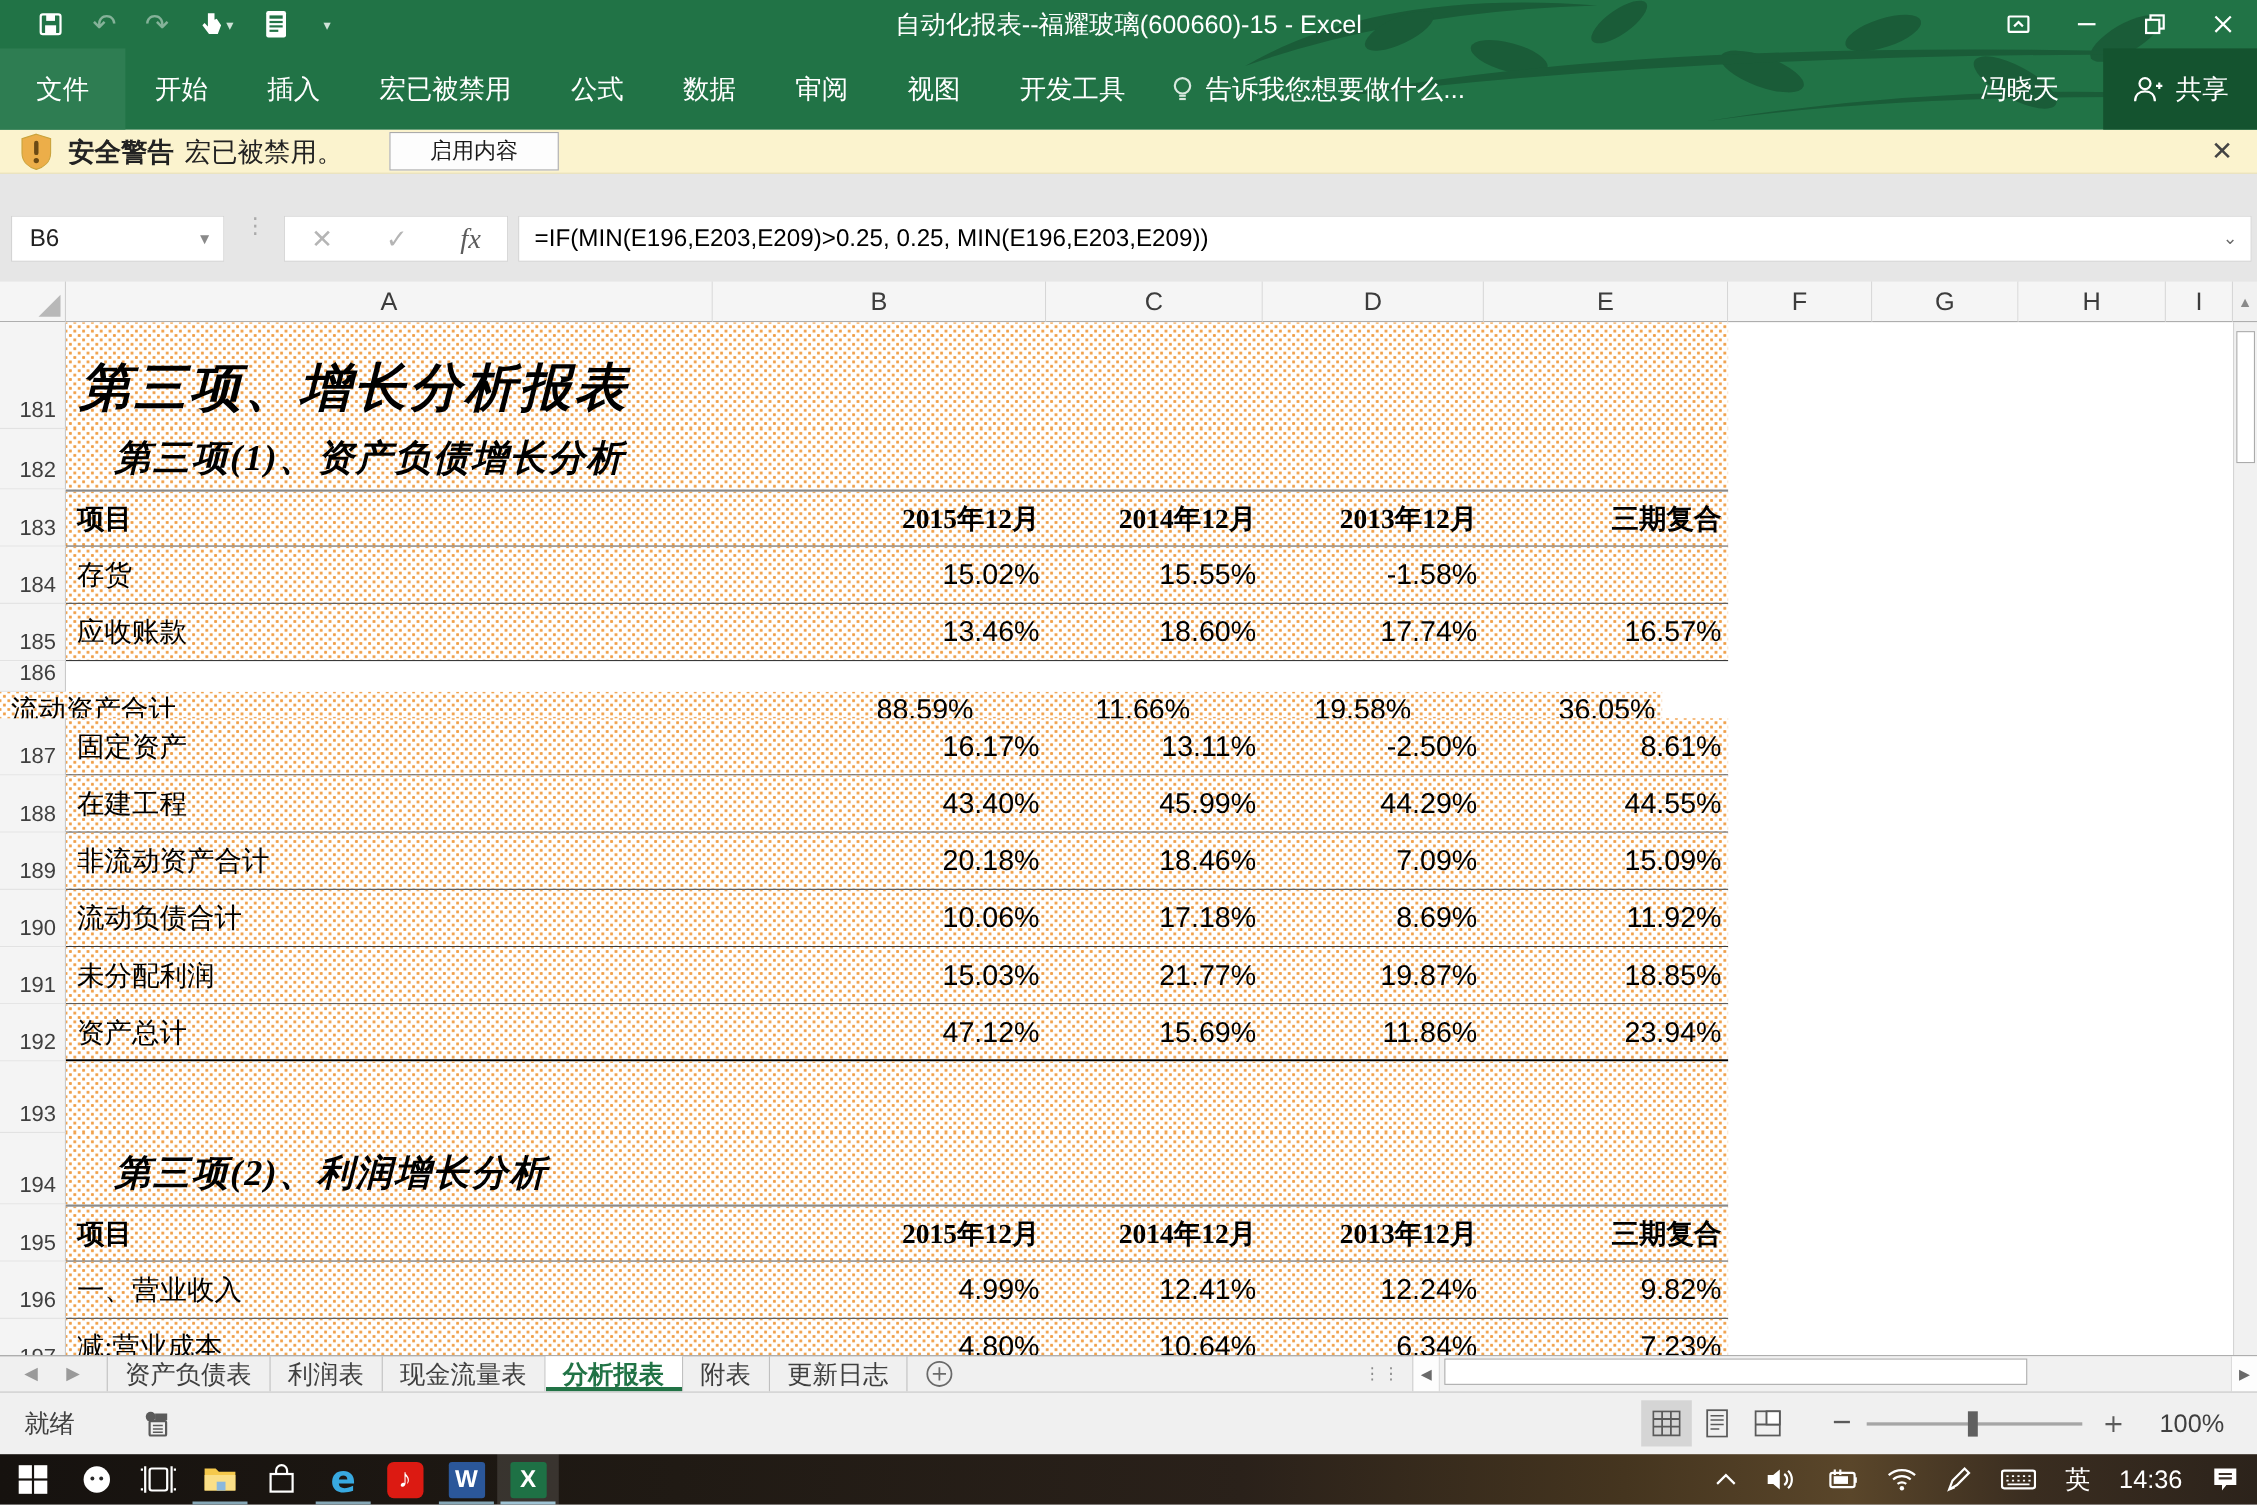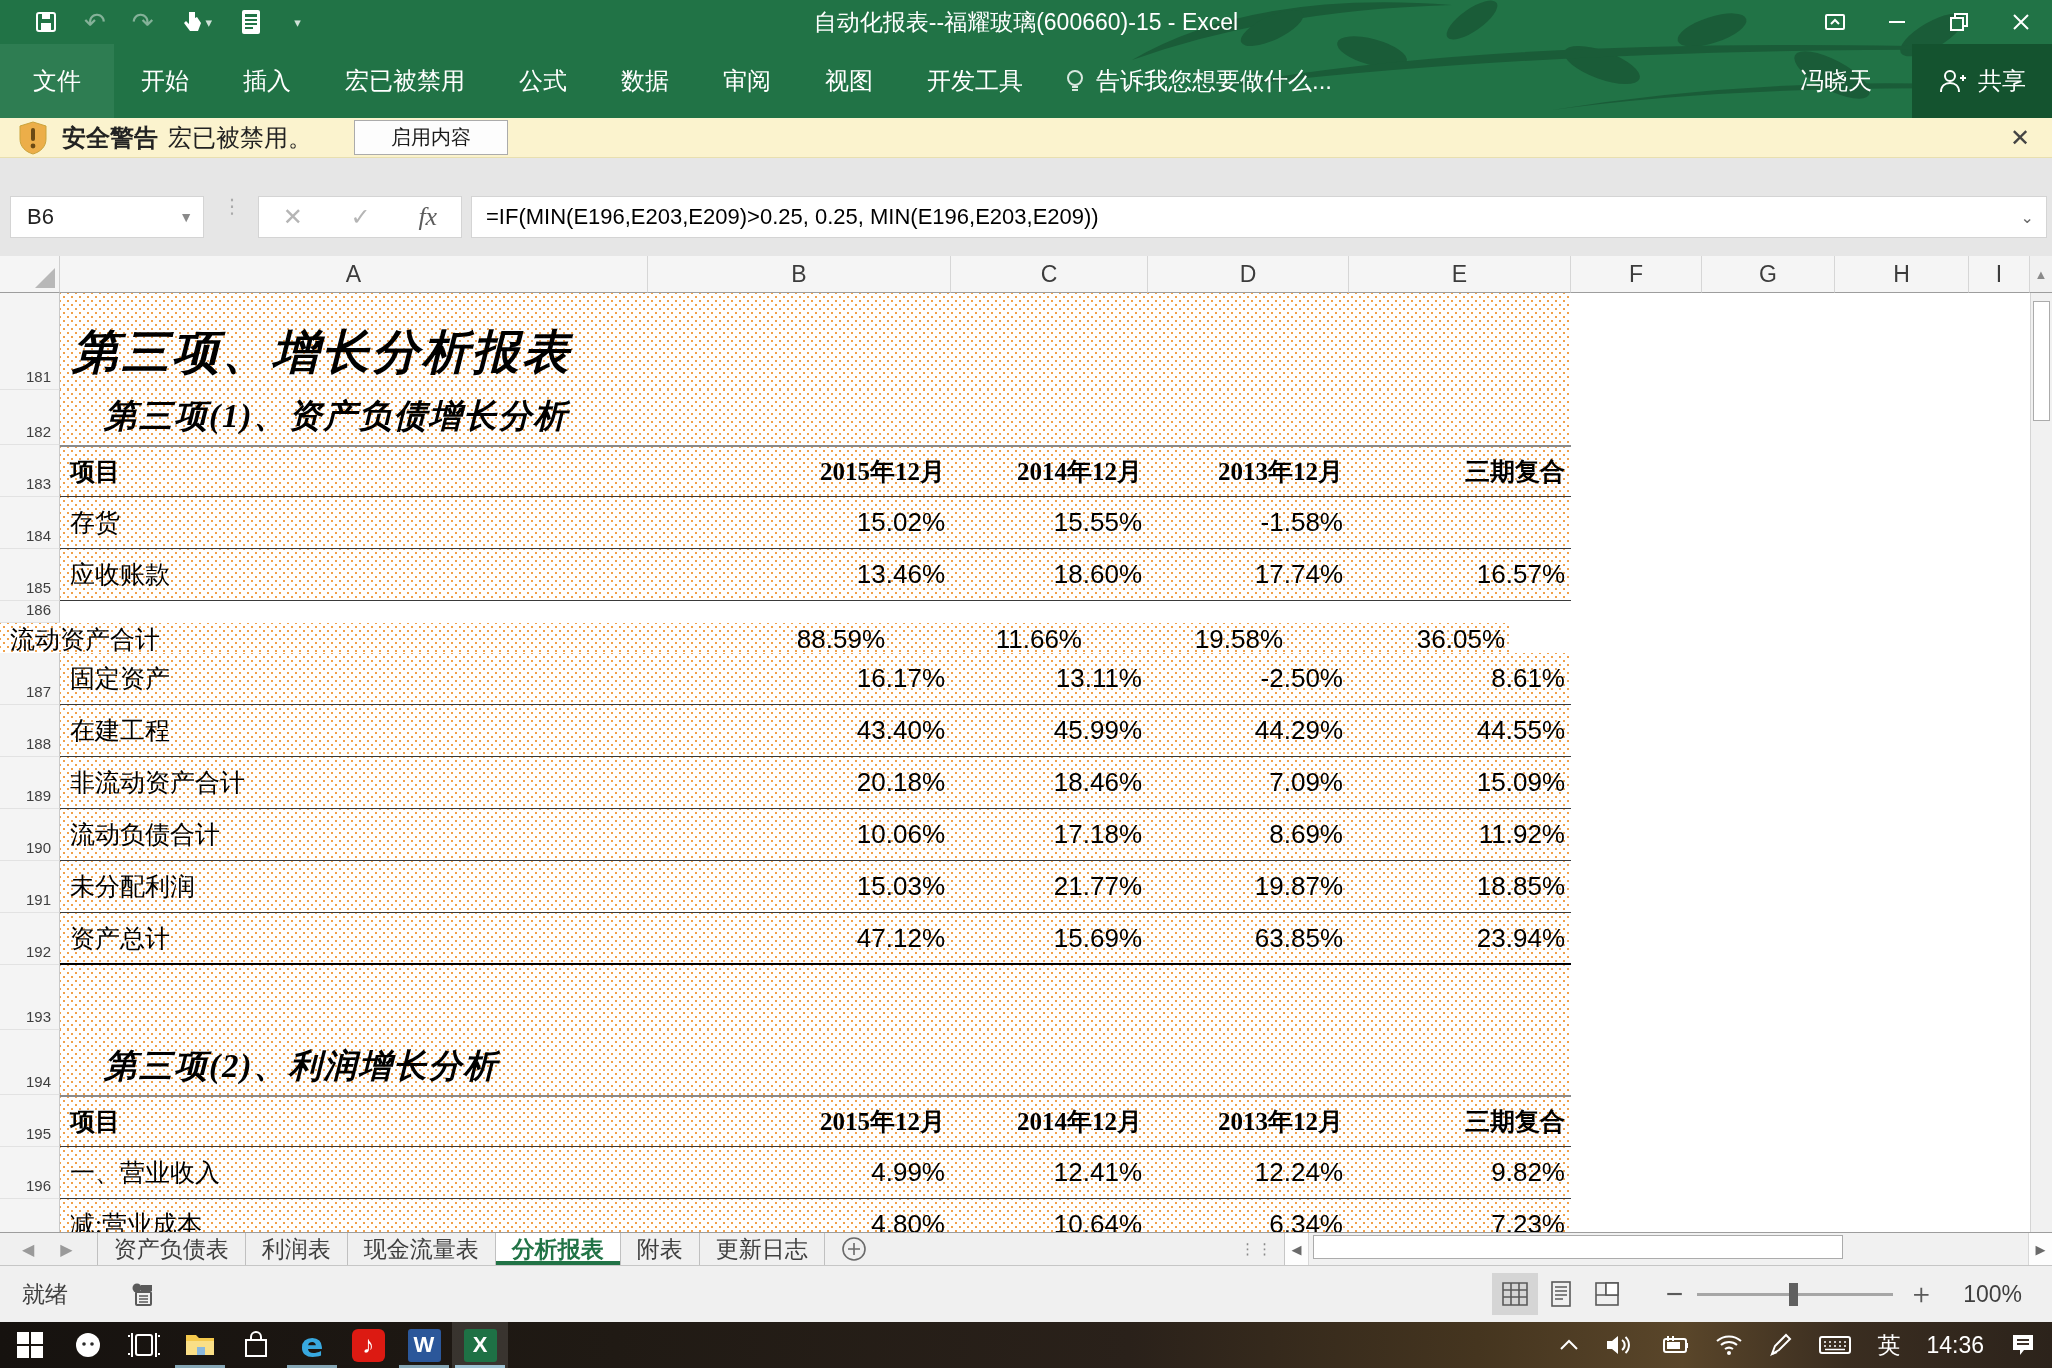--- a/index.html
+++ b/index.html
@@ -48,21 +48,21 @@
   .formula-chevron{ color:#6a6a6a; font-size:16px; padding-right:12px;}
   
   .col-headers{ position:absolute; left:0; top:250px; width:2052px; height:43px; background:#e6e6e6; display:flex; align-items:flex-end;}
   .corner-cell{ width:60px; height:37px; background:#f5f5f5; border-right:1px solid #cfcfcf; border-bottom:1px solid #9d9d9d; position:relative;}
   .corner-tri{ position:absolute; right:4px; bottom:4px; width:0; height:0; border-left:20px solid transparent; border-bottom:20px solid #b8b8b8;}
   .col-cell{ height:37px; background:#f5f5f5; border-right:1px solid #d6d6d6; border-bottom:1px solid #9d9d9d; display:flex; align-items:center; justify-content:center; font-size:23px; color:#3c3c3c;}
   .scrolltop-cell{ width:22px; height:37px; background:#f1f1f1; border-bottom:1px solid #9d9d9d; display:flex; align-items:center; justify-content:center; color:#8a8a8a; font-size:13px;}
   
   .grid{ position:absolute; left:0; top:293px; width:2030px; height:939px; overflow:hidden; background:#fff;}
   .grow{ display:flex; }
-  .row-num{ width:60px; background:#f4f4f4; border-right:1px solid #c9c9c9; border-bottom:1px solid #e2e2e2; color:#3f3f3f; font-size:15px; display:flex; align-items:flex-end; justify-content:flex-end; padding:0 8px 4px 0;}
+  .row-num{ width:60px; background:#f4f4f4; border-right:1px solid #c9c9c9; border-bottom:1px solid #e2e2e2; color:#3f3f3f; font-size:20px; display:flex; align-items:flex-end; justify-content:flex-end; padding:0 8px 4px 0;}
   .rspan{ width:1511px; height:100%; display:flex;
     background-color:#fff;
     background-image:radial-gradient(circle,#f0a14b 1.2px, rgba(0,0,0,0) 1.5px),radial-gradient(circle,#f0a14b 1.2px, rgba(0,0,0,0) 1.5px);
     background-size:8px 8px; background-position:0 0,4px 4px;}
   .rspan.thead{ border-top:2px solid #8a8a8a; border-bottom:1px solid #3a3a3a;}
   .rspan.data{ border-bottom:1px solid #3a3a3a;}
   .rspan.last{ border-bottom:2px solid #000;}
   .cA{ width:588px; padding-left:10px; display:flex; align-items:center; font-family:"Liberation Serif", serif; font-size:25px; color:#000;}
   .cNum{ display:flex; align-items:center; justify-content:flex-end; padding-right:6px; font-size:26px; color:#000;}
   .cB{width:303px;} .cC{width:197px;} .cD{width:201px;} .cE{width:222px;}
@@ -380,21 +380,21 @@
           <div class="cNum cD">19.87%</div>
           <div class="cNum cE">18.85%</div>
         </div>
       </div>
       <div class="grow" style="height: 52px;">
         <div class="row-num">192</div>
         <div class="rspan data last">
           <div class="cA">资产总计</div>
           <div class="cNum cB">47.12%</div>
           <div class="cNum cC">15.69%</div>
-          <div class="cNum cD">63.85%</div>
+          <div class="cNum cD">11.86%</div>
           <div class="cNum cE">23.94%</div>
         </div>
       </div>
       <div class="grow" style="height: 65px;">
         <div class="row-num">193</div>
         <div class="rspan empty">
           <div class="cell-wide"></div>
         </div>
       </div>
       <div class="grow" style="height: 65px;">

